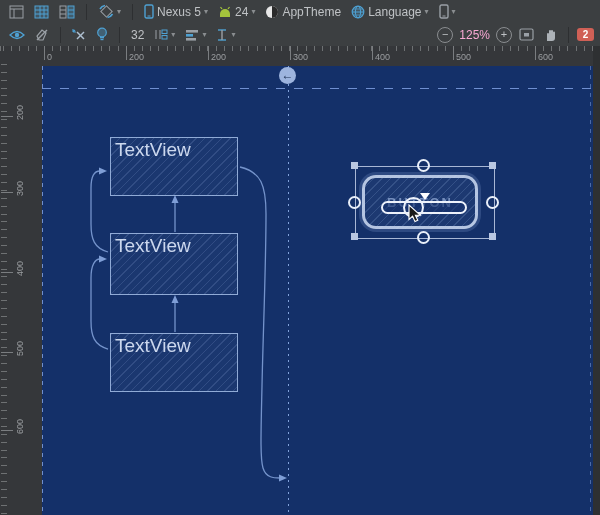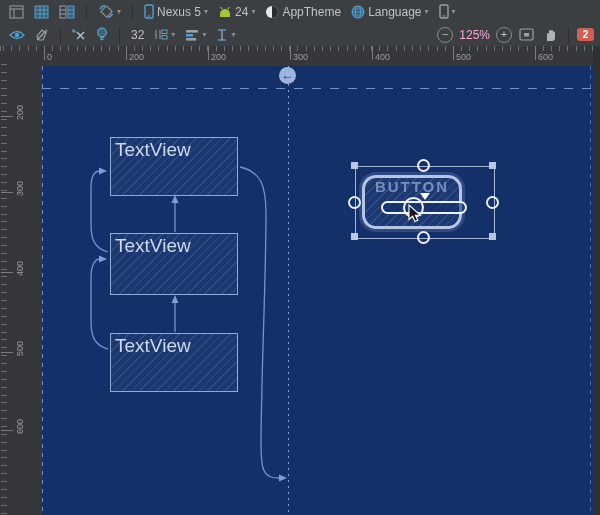--- a/index.html
+++ b/index.html
@@ -51,26 +51,26 @@
   .tv-box{position:absolute;width:128px;border:1px solid rgba(165,190,232,.85);
           background:repeating-linear-gradient(135deg,rgba(150,180,228,.22) 0 1px,rgba(150,180,228,.05) 1px 6px);
           color:#ccd8ee;font-size:19px;padding:1px 16px 0 4px;box-sizing:border-box;}
   .svg-overlay{position:absolute;left:0;top:0;pointer-events:none;}
   
   .sel-rect{position:absolute;left:313px;top:100px;width:138px;height:71px;
             border:1px solid rgba(205,218,240,.8);}
   .handle-sq{position:absolute;width:7px;height:7px;background:#b9c7e2;z-index:2;}
   .anchor-circle{position:absolute;width:13px;height:13px;border:2px solid #e9eff9;
                  border-radius:50%;box-sizing:border-box;z-index:2;}
-  .btn-widget{position:absolute;left:320px;top:109px;width:100px;height:54px;box-sizing:border-box;
+  .btn-widget{position:absolute;left:320px;top:109px;width:116px;height:54px;box-sizing:border-box;
               border:3px solid rgba(208,222,244,.85);border-radius:14px;
               background:repeating-linear-gradient(135deg,rgba(150,180,228,.25) 0 1px,rgba(150,180,228,.07) 1px 6px);
               box-shadow:0 0 0 3px rgba(140,170,220,.22);
-              color:rgba(175,198,238,.6);font-size:15px;font-weight:bold;letter-spacing:2px;
-              display:flex;justify-content:center;}
+              color:rgba(175,198,238,.6);font-size:13px;font-weight:bold;letter-spacing:2px;
+              display:flex;align-items:center;justify-content:center;}
   .baseline-pill{position:absolute;left:339px;top:135px;width:86px;height:13px;box-sizing:border-box;
                  border:2px solid #edf2fb;border-radius:8px;background:rgba(20,48,105,.55);z-index:3;}
   .baseline-circle{position:absolute;left:361px;top:131px;width:21px;height:21px;box-sizing:border-box;
                    border:2px solid #edf2fb;border-radius:50%;z-index:3;}
   .cursor{position:absolute;left:366px;top:138px;z-index:7;}
   .tooltip{position:absolute;left:372px;top:101px;background:#fff;border:1px solid #999;
            color:#1a1a1a;font-size:11px;line-height:12.5px;text-align:center;
            padding:2px 7px;white-space:nowrap;z-index:6;box-shadow:1px 2px 3px rgba(0,0,0,.35);}
   .tooltip-tail{position:absolute;left:378px;top:127px;width:0;height:0;z-index:6;
                 border-left:5px solid transparent;border-right:5px solid transparent;

